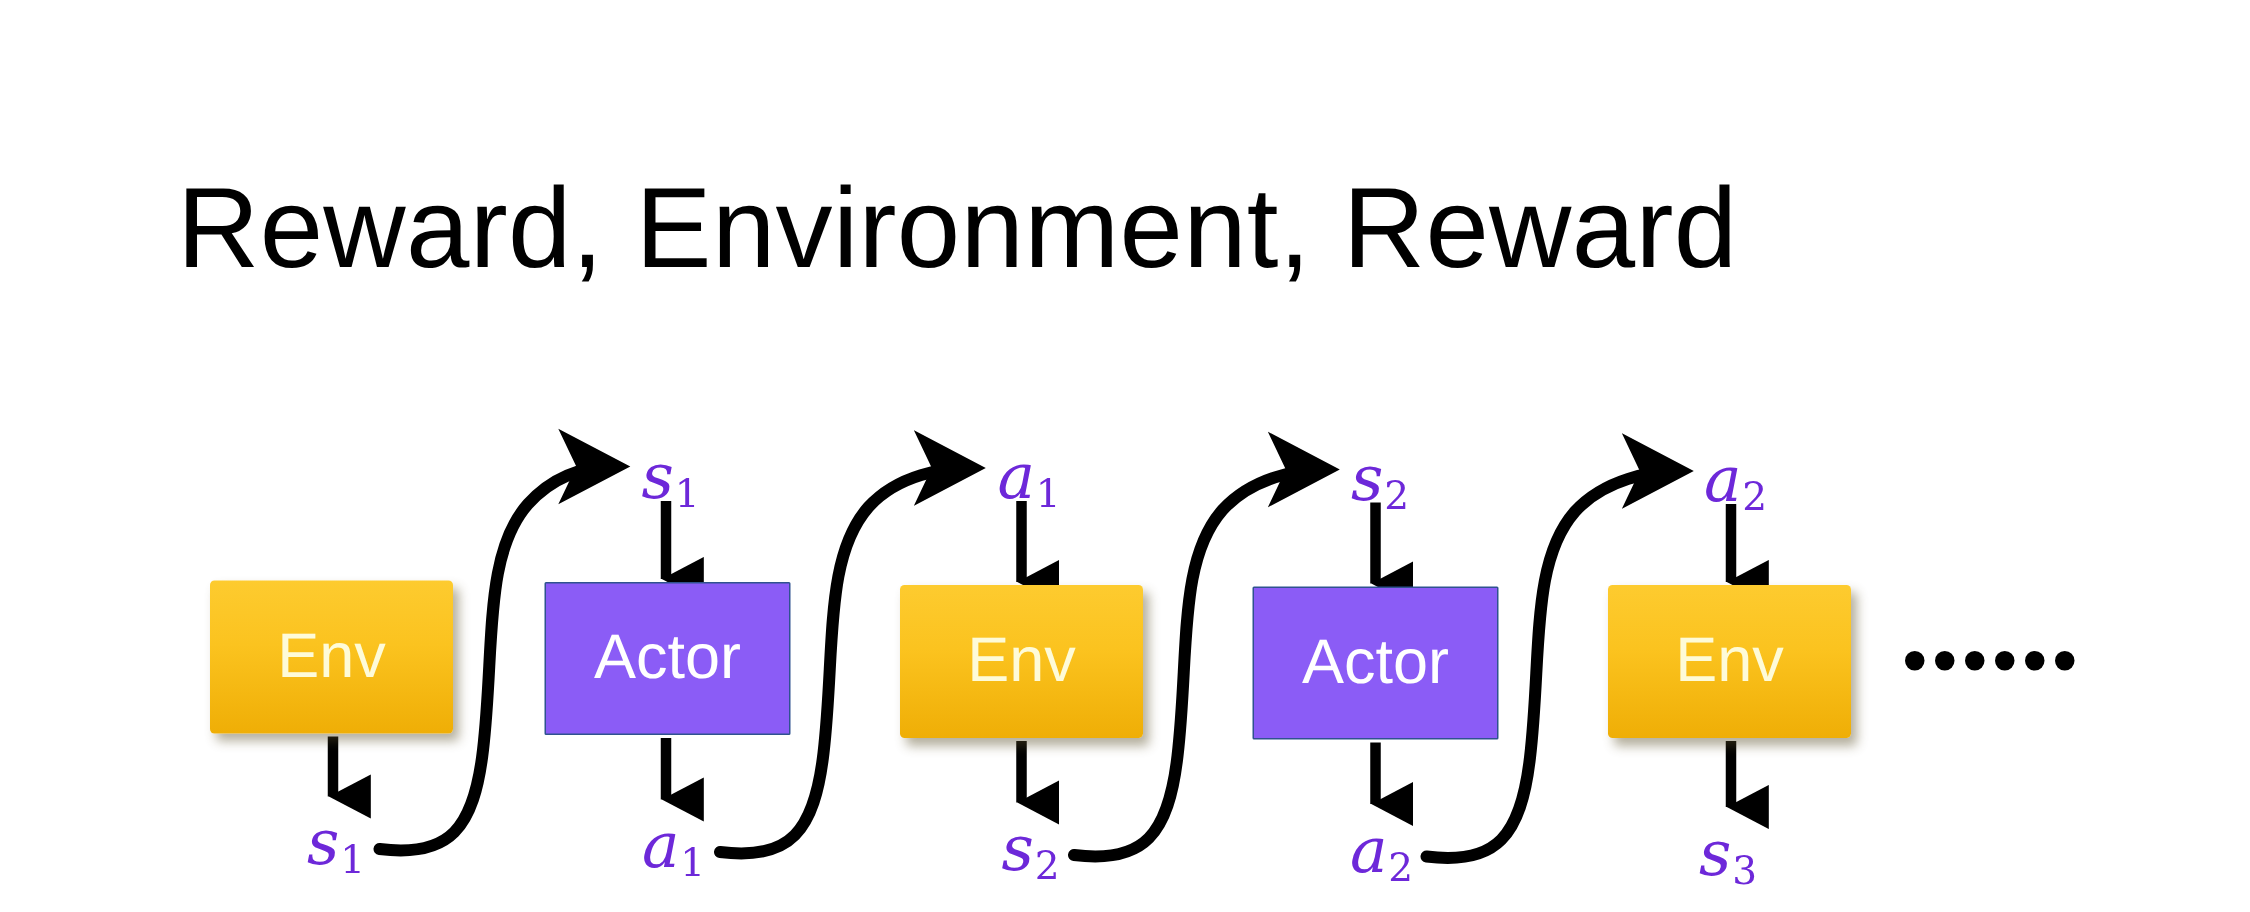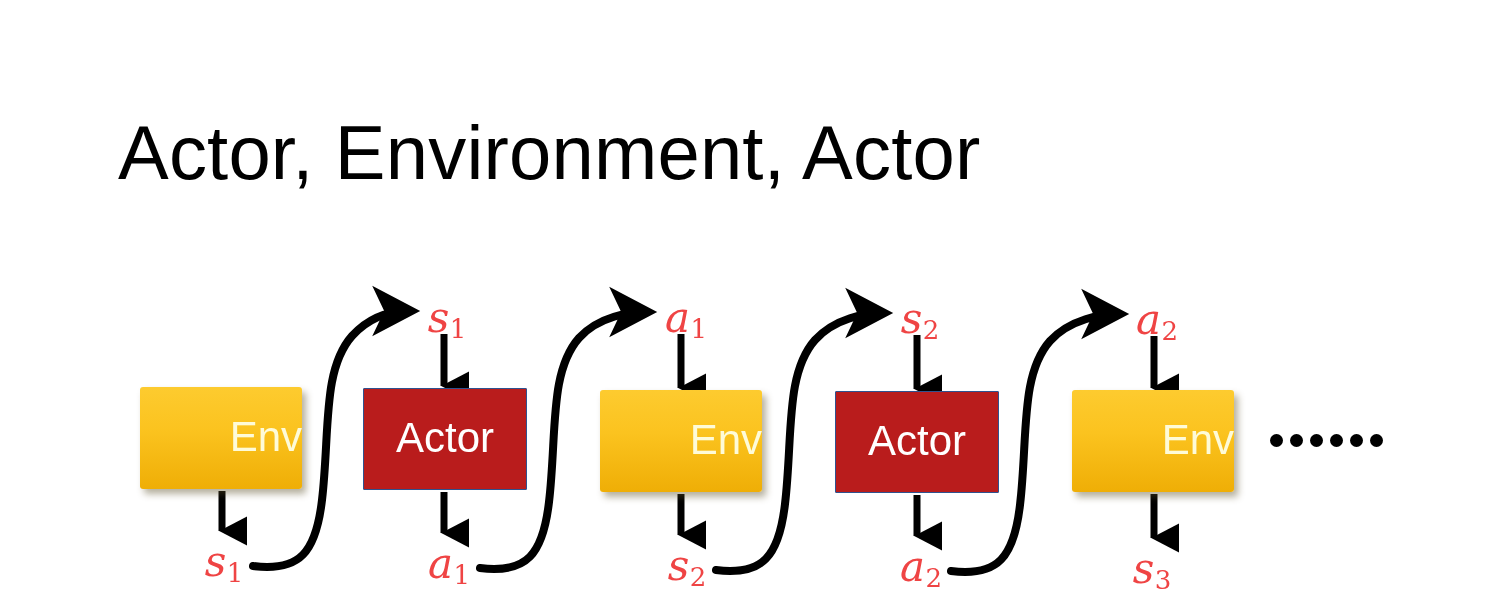--- a/index.html
+++ b/index.html
@@ -47,42 +47,41 @@
     justify-content: center;
     font-family: "Liberation Sans", sans-serif;
     font-weight: 400;
   }
   .node-env {
     background: linear-gradient(180deg, #FDCB2F 0%, #FBC31F 42%, #EFAE06 100%);
     color: #FEFBD8;
     border-radius: 3px;
     box-shadow: 4px 5px 7px rgba(90, 80, 40, 0.45);
     font-size: 42px;
-    justify-content: flex-end;
   }
   .node-actor {
-    background: #b91c1c;
+    background: #8b5cf6;
     color: #FFFFFF;
     border: 1.5px solid #2F528F;
     border-radius: 1px;
     font-size: 42px;
   }
   .node-label {
     line-height: 1;
     padding-bottom: 3px;
   }
 
   
   .mathlabel {
     position: absolute;
     font-family: "DejaVu Serif", serif;
     font-style: italic;
     font-size: 42px;
     line-height: 1;
-    color: #ef4444;
+    color: #6d28d9;
     white-space: nowrap;
     transform: translate(-50%, 0);
   }
   .mathlabel sub {
     font-size: 0.62em;
     font-style: normal;
     vertical-align: -0.22em;
     margin-left: 0.5px;
   }
 
@@ -109,21 +108,21 @@
     left: 0;
     top: 0;
     width: 1500px;
     height: 608px;
     overflow: visible;
   }
 </style>
 </head>
 <body>
 
-<div id="slide-title">Actor, Environment, Actor</div>
+<div id="slide-title">Reward, Environment, Reward</div>
 
 <div id="diagram">
 
   <svg class="arrows" viewBox="0 0 1500 608" xmlns="http://www.w3.org/2000/svg">
     <defs>
       <marker id="ahead" markerWidth="7" markerHeight="7" refX="4.6" refY="3.5" orient="auto" markerUnits="strokeWidth">
         <path d="M 0 0.35 L 6 3.5 L 0 6.65 L 1.5 3.5 Z" fill="#000000"></path>
       </marker>
       <marker id="vhead" markerWidth="4.2" markerHeight="4.2" refX="2.1" refY="3.6" orient="auto" markerUnits="strokeWidth">
         <path d="M 0 0 L 4.2 0 L 2.1 4.0 Z" fill="#000000"></path>

